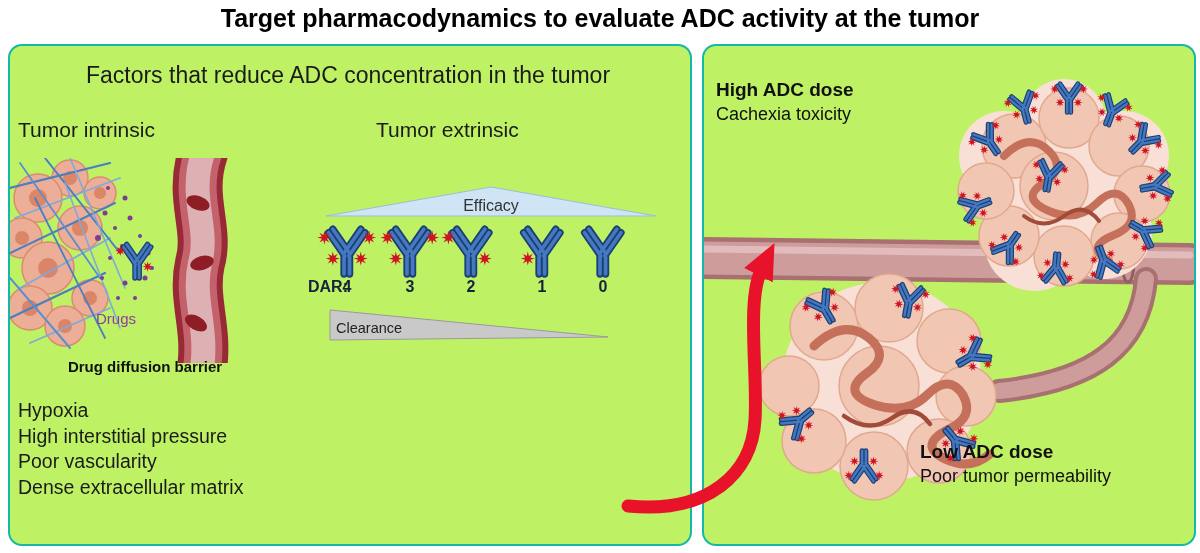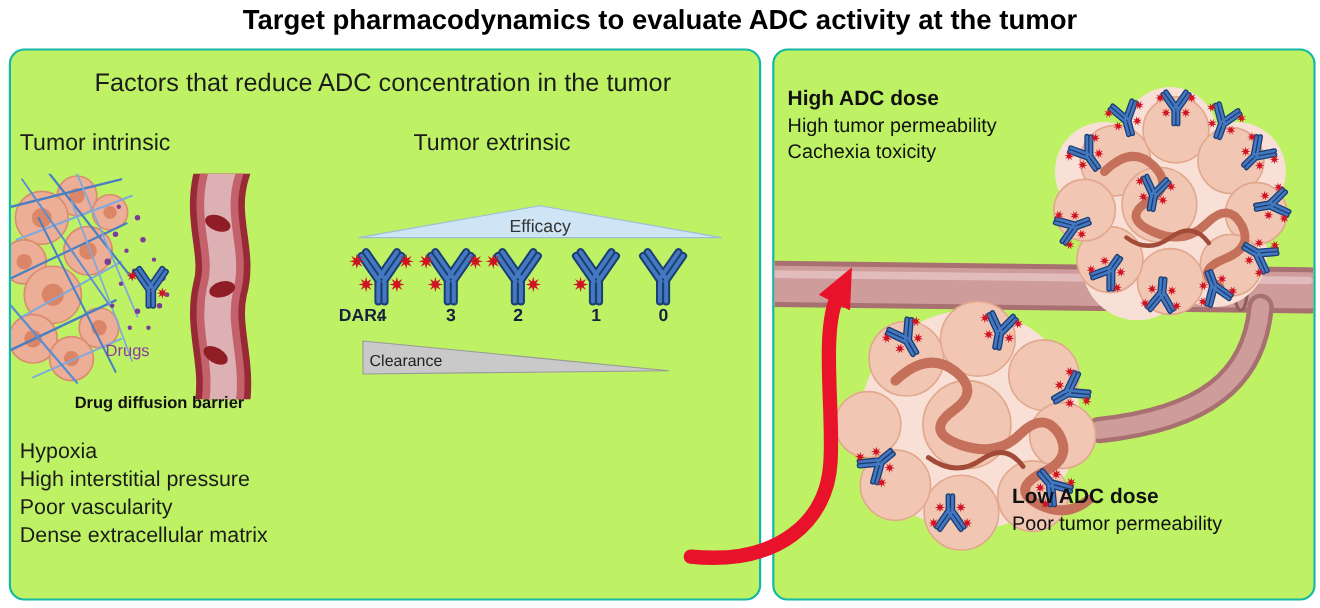--- a/index.html
+++ b/index.html
@@ -340,21 +340,20 @@
           </g>
         <g transform="translate(160,420) rotate(180) scale(0.95) translate(-22,-24)">
             <use href="#adc-4"></use>
           </g>
       </g>
     </g>
   </svg>
 
   <div class="rp-text rp-high">
     <div class="rp-title">High ADC dose</div>
-    <div>High tumor permeability</div>
     <div>Cachexia toxicity</div>
   </div>
 
   <div class="rp-text rp-low">
     <div class="rp-title">Low ADC dose</div>
     <div>Poor tumor permeability</div>
   </div>
 </div>
 
 <svg class="arrow-overlay" viewBox="0 0 1200 553">

